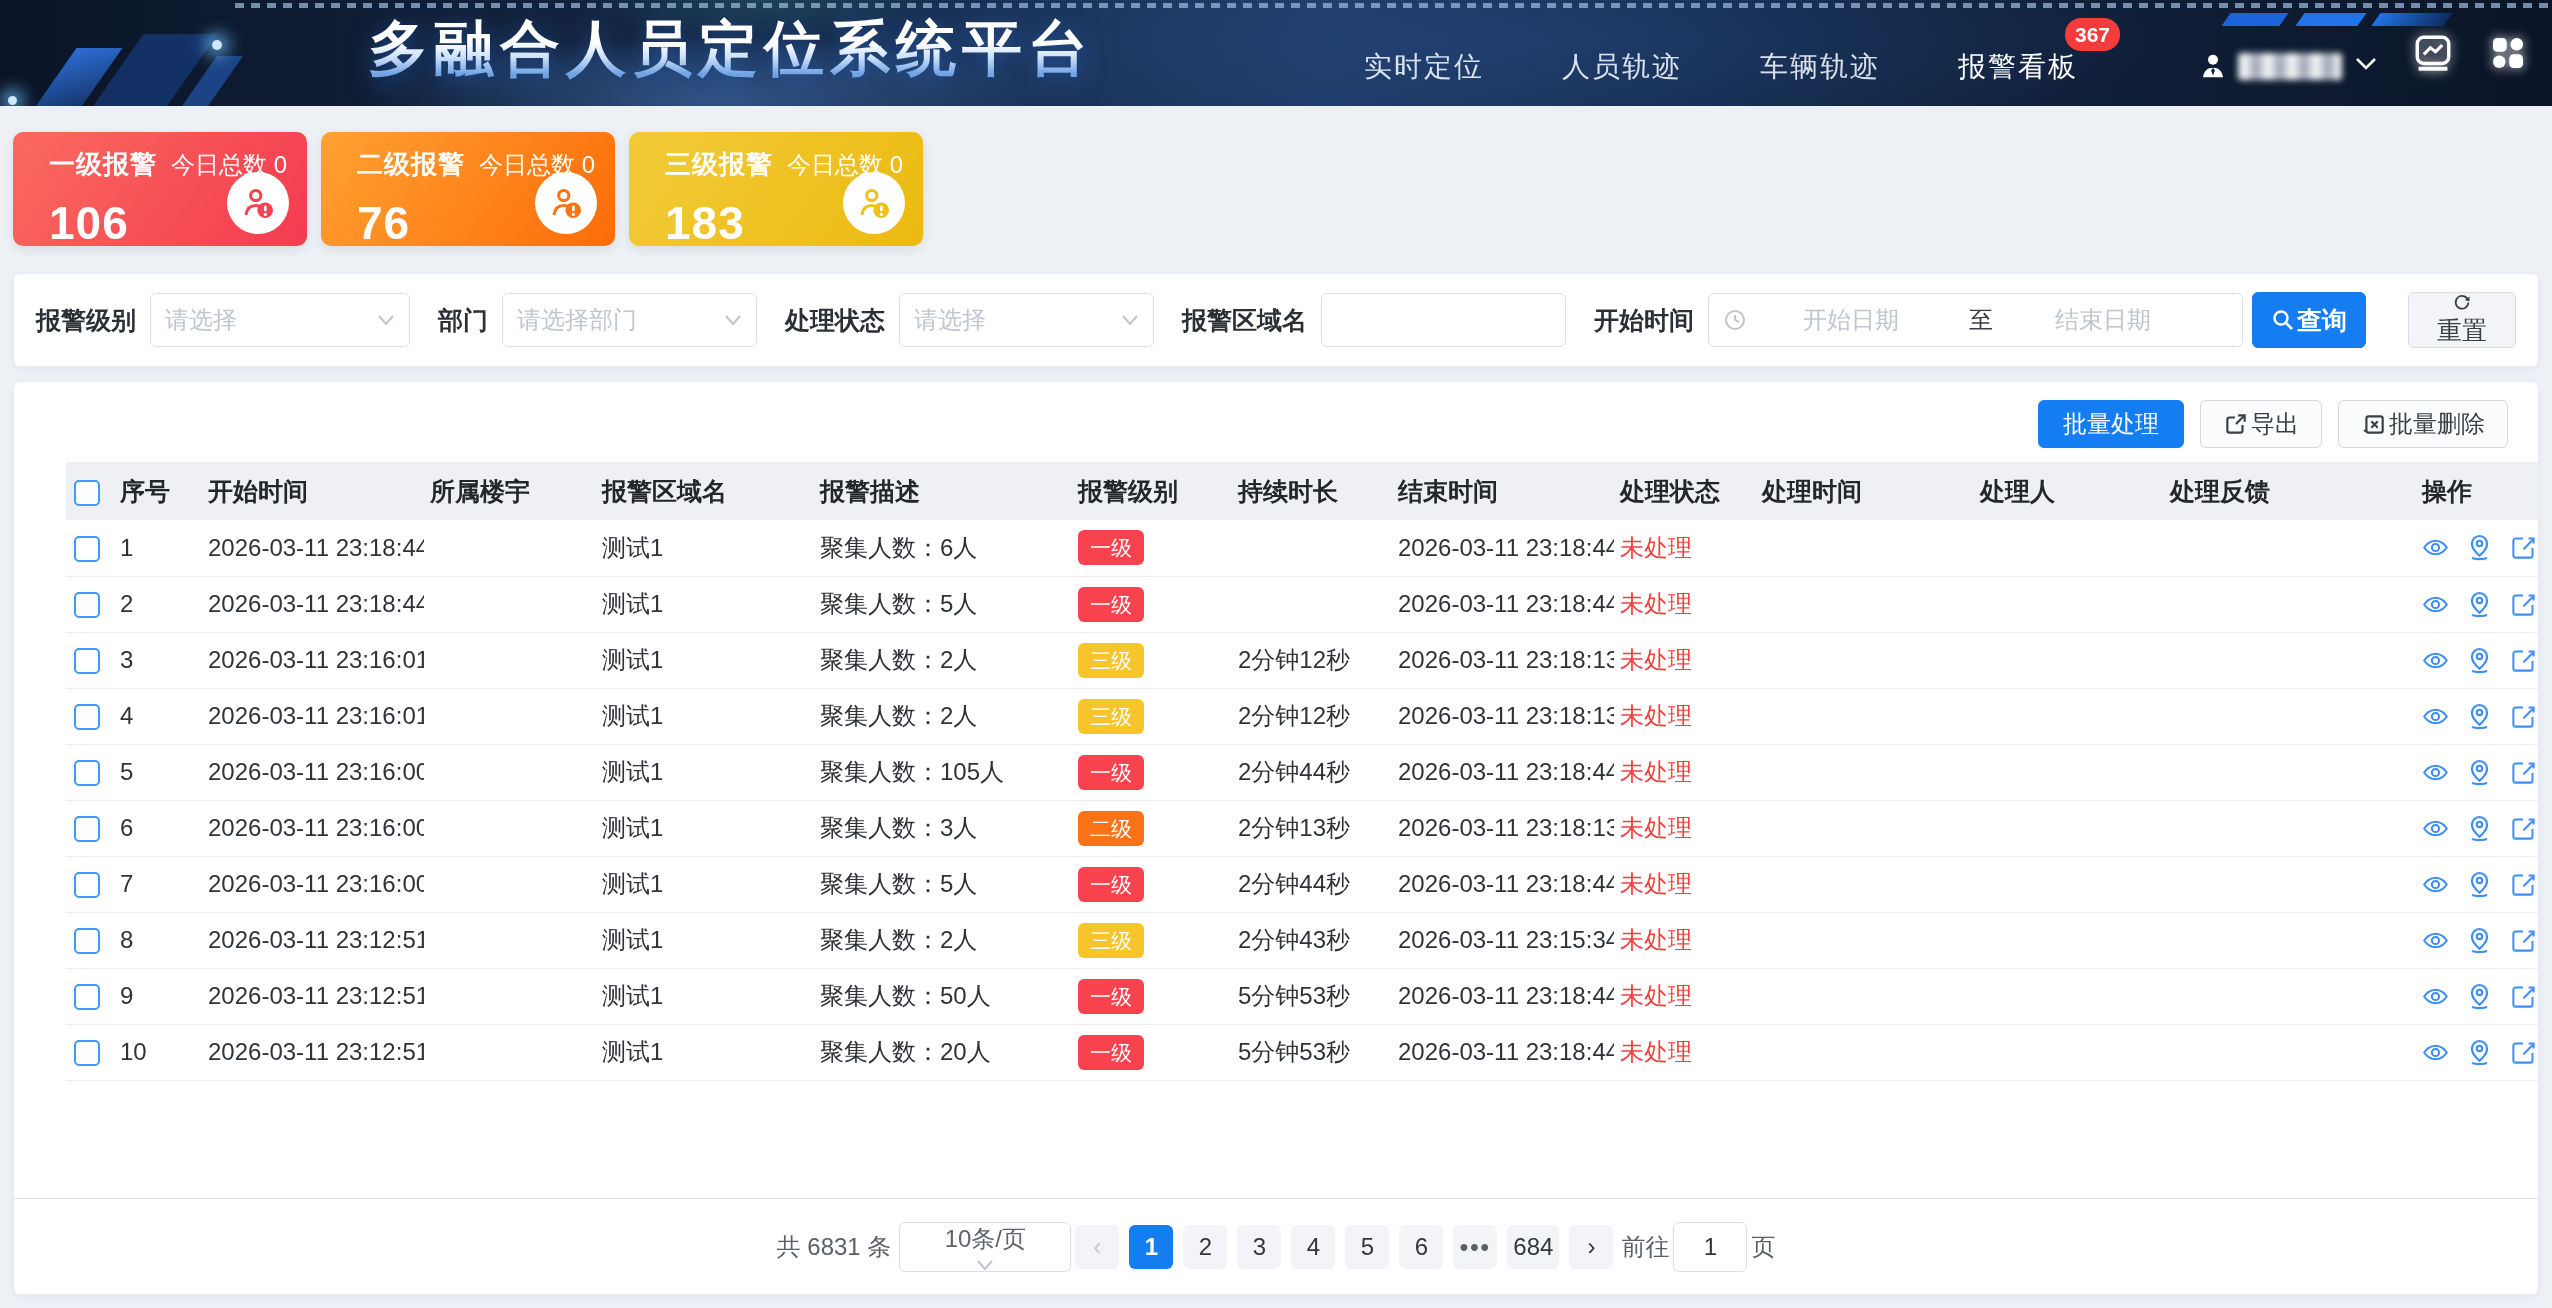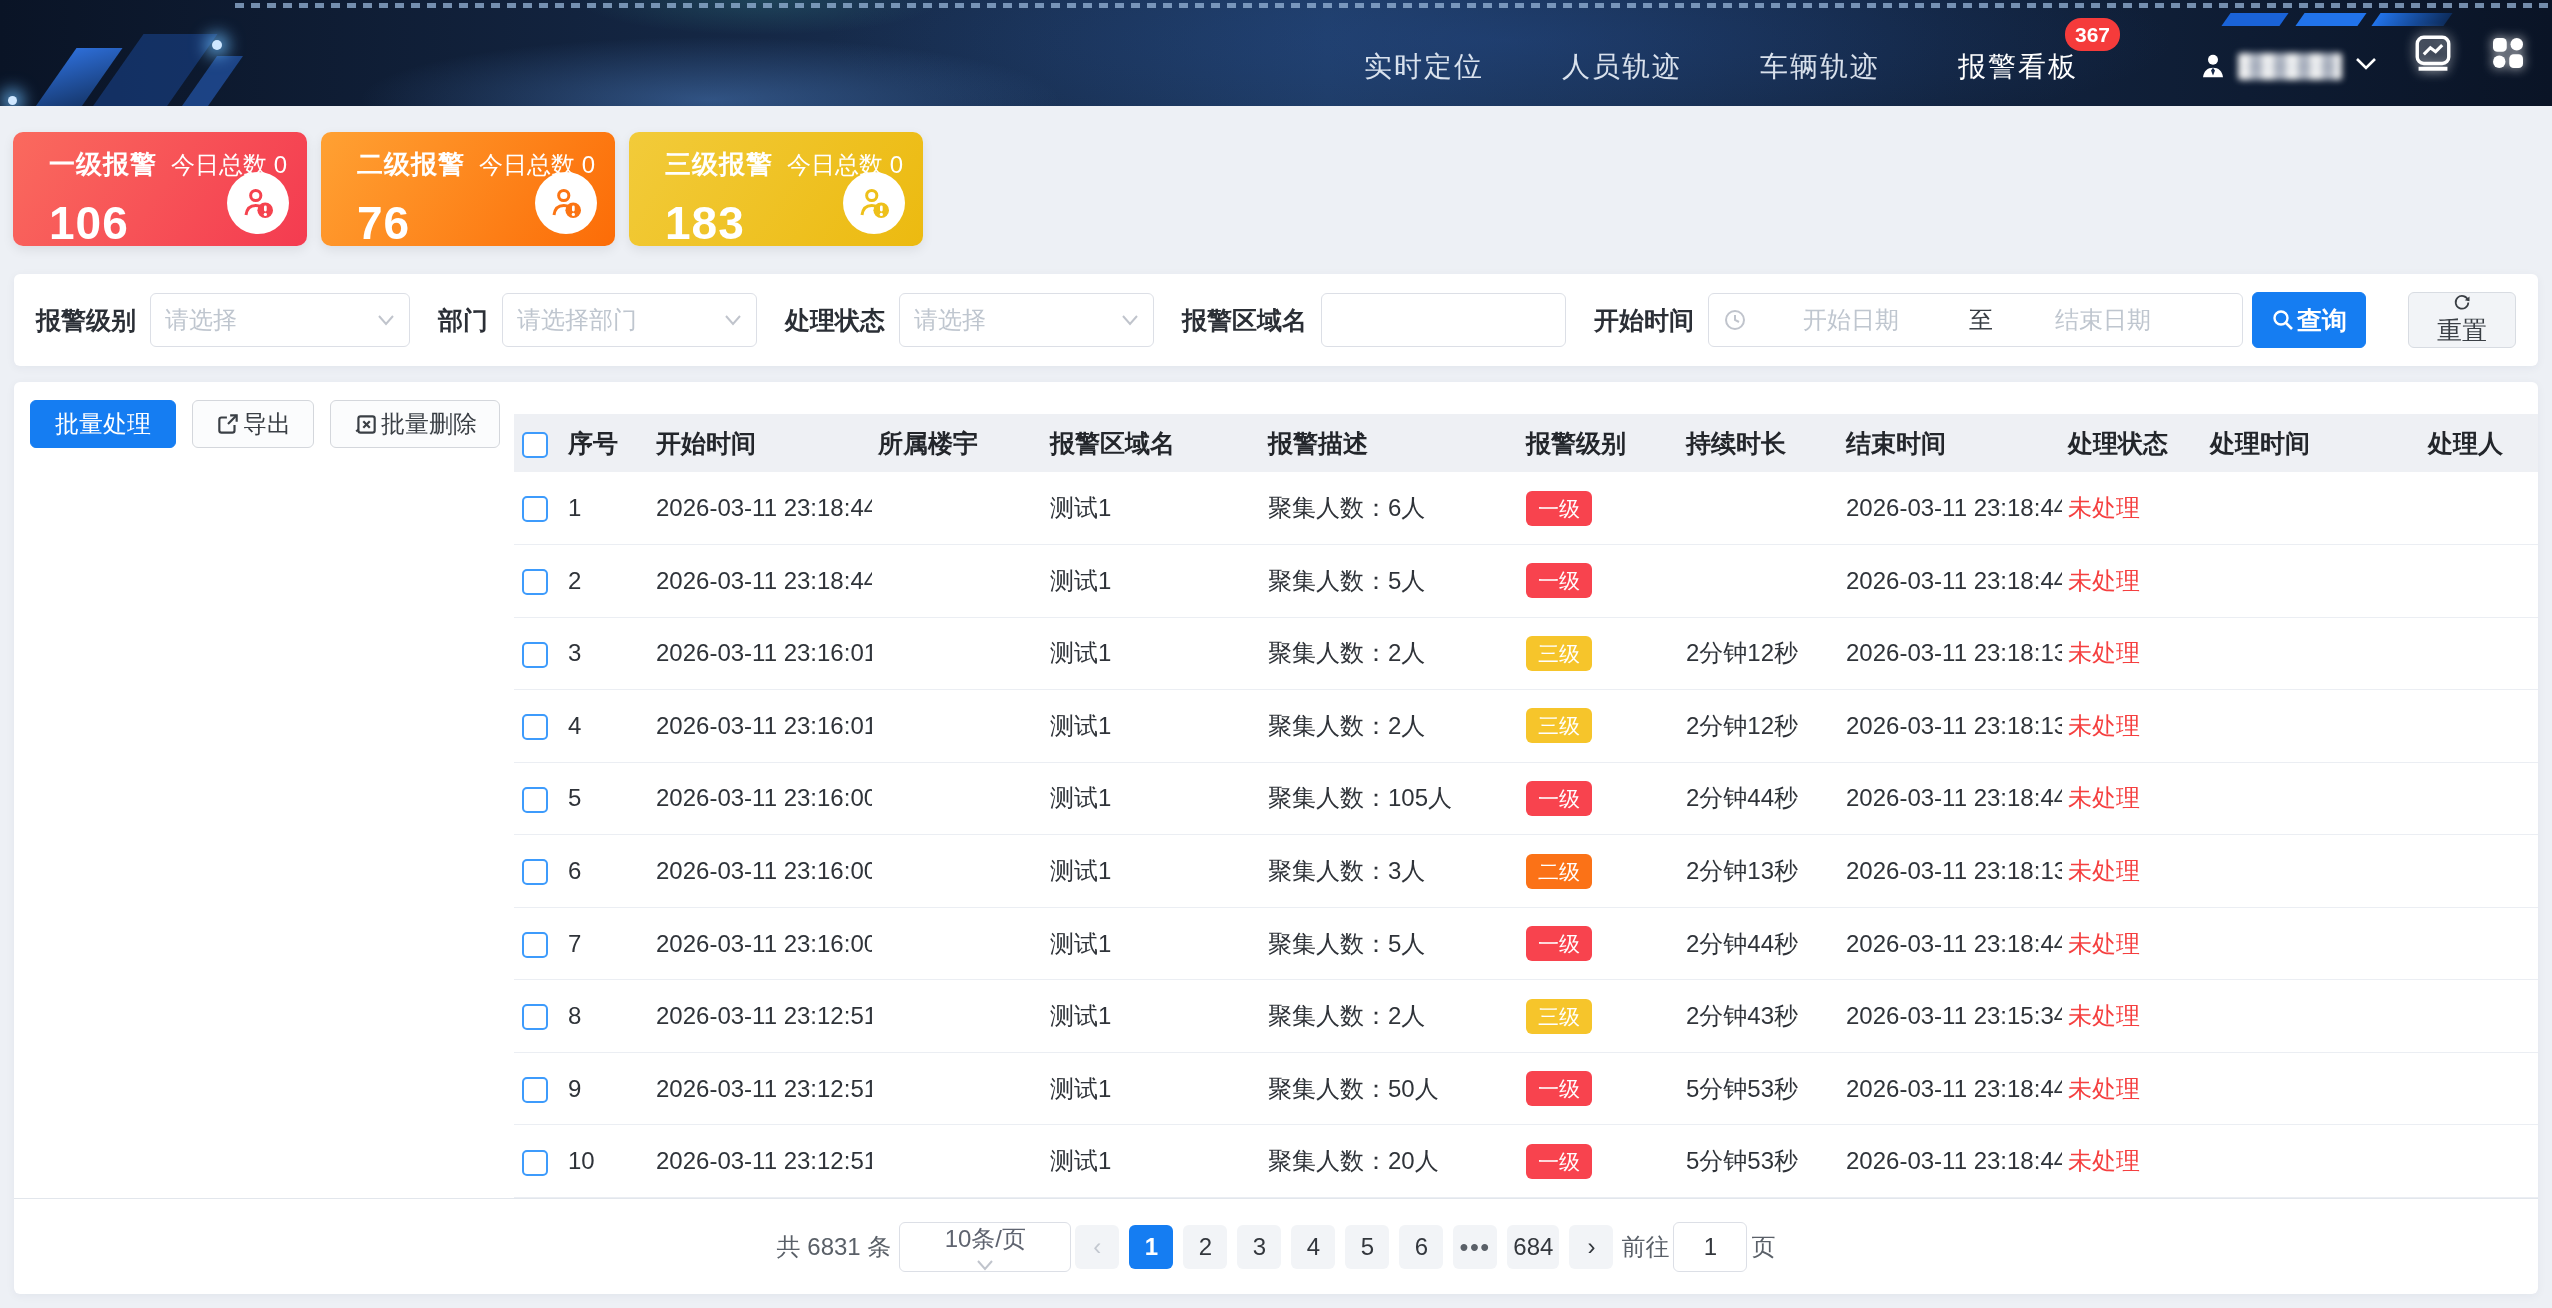--- a/index.html
+++ b/index.html
@@ -77,21 +77,21 @@
   .sep-zhi{color:#3a3f45; font-size:24px; padding:0 10px;}
   .f-spacer{flex:1;}
   .btn{display:flex; align-items:center; justify-content:center; gap:2px; border-radius:6px; font-size:25px; cursor:pointer; white-space:nowrap;}
   .btn-primary{background:#157df2; color:#fff; border:1px solid #157df2;}
   .btn-plain{background:#f2f4f7; color:#3a3f45; border:1px solid #d8dce2;}
   .btn-query{width:114px; height:56px; font-weight:700;}
   .btn-reset{width:108px; height:56px; margin-left:42px;flex-direction:column;}
 
   
   .table-panel{margin-top:16px; height:912px; display:flex; flex-direction:column;}
-  .tp-body{flex:1; padding:18px 16px 0 16px; display:flex; overflow:hidden;}
+  .tp-body{flex:1; padding:18px 16px 0 16px; display:flex; flex-direction:column; overflow:hidden;margin-left:36px;}
   .toolbar{display:flex; justify-content:flex-end; gap:16px; padding-right:14px;}
   .toolbar .btn{height:48px; padding:0 22px; font-size:24px;}
   .btn-outline{background:#fbfcfd; color:#3a3f45; border:1px solid #d4d7dc;}
   table{width:100%; border-collapse:collapse; table-layout:fixed; margin-top:14px;}
   thead th{background:#eef0f4; height:58px; font-size:25px; font-weight:700; color:#23262b; text-align:left; padding:0 6px; white-space:nowrap;}
   tbody td{height:56px; border-bottom:1px solid #ebeef3; font-size:24px; color:#2f3339; padding:0 6px; white-space:nowrap; overflow:hidden;}
   .cbx{display:inline-block; width:26px; height:26px; border:2px solid #3d9bfc; border-radius:5px; background:#fff; vertical-align:middle; cursor:pointer;}
   th.col-cb, td.col-cb{padding-left:8px;}
   .tag{display:inline-block; min-width:62px; text-align:center; padding:7px 12px; border-radius:6px; color:#fff; font-size:21px; line-height:1;}
   .status-open{color:#f53f3f;}
@@ -120,20 +120,21 @@
   <div class="header-dots"></div>
   <div class="stripe s1"></div>
   <div class="stripe s2"></div>
   <div class="stripe s3"></div>
   <div class="gdot d1"></div>
   <div class="gdot d2"></div>
   <div class="par p1"></div>
   <div class="par p2"></div>
   <div class="par p3"></div>
 
+  <div class="app-title">多融合人员定位系统平台</div>
 
   <div class="header-right">
     <div class="main-nav">
         <div class="nav-item"><span>实时定位</span></div>
         <div class="nav-item"><span>人员轨迹</span></div>
         <div class="nav-item"><span>车辆轨迹</span></div>
         <div class="nav-item active"><span>报警看板</span><span class="nav-badge">367</span></div>
       </div>
 
     <div class="user-area">

